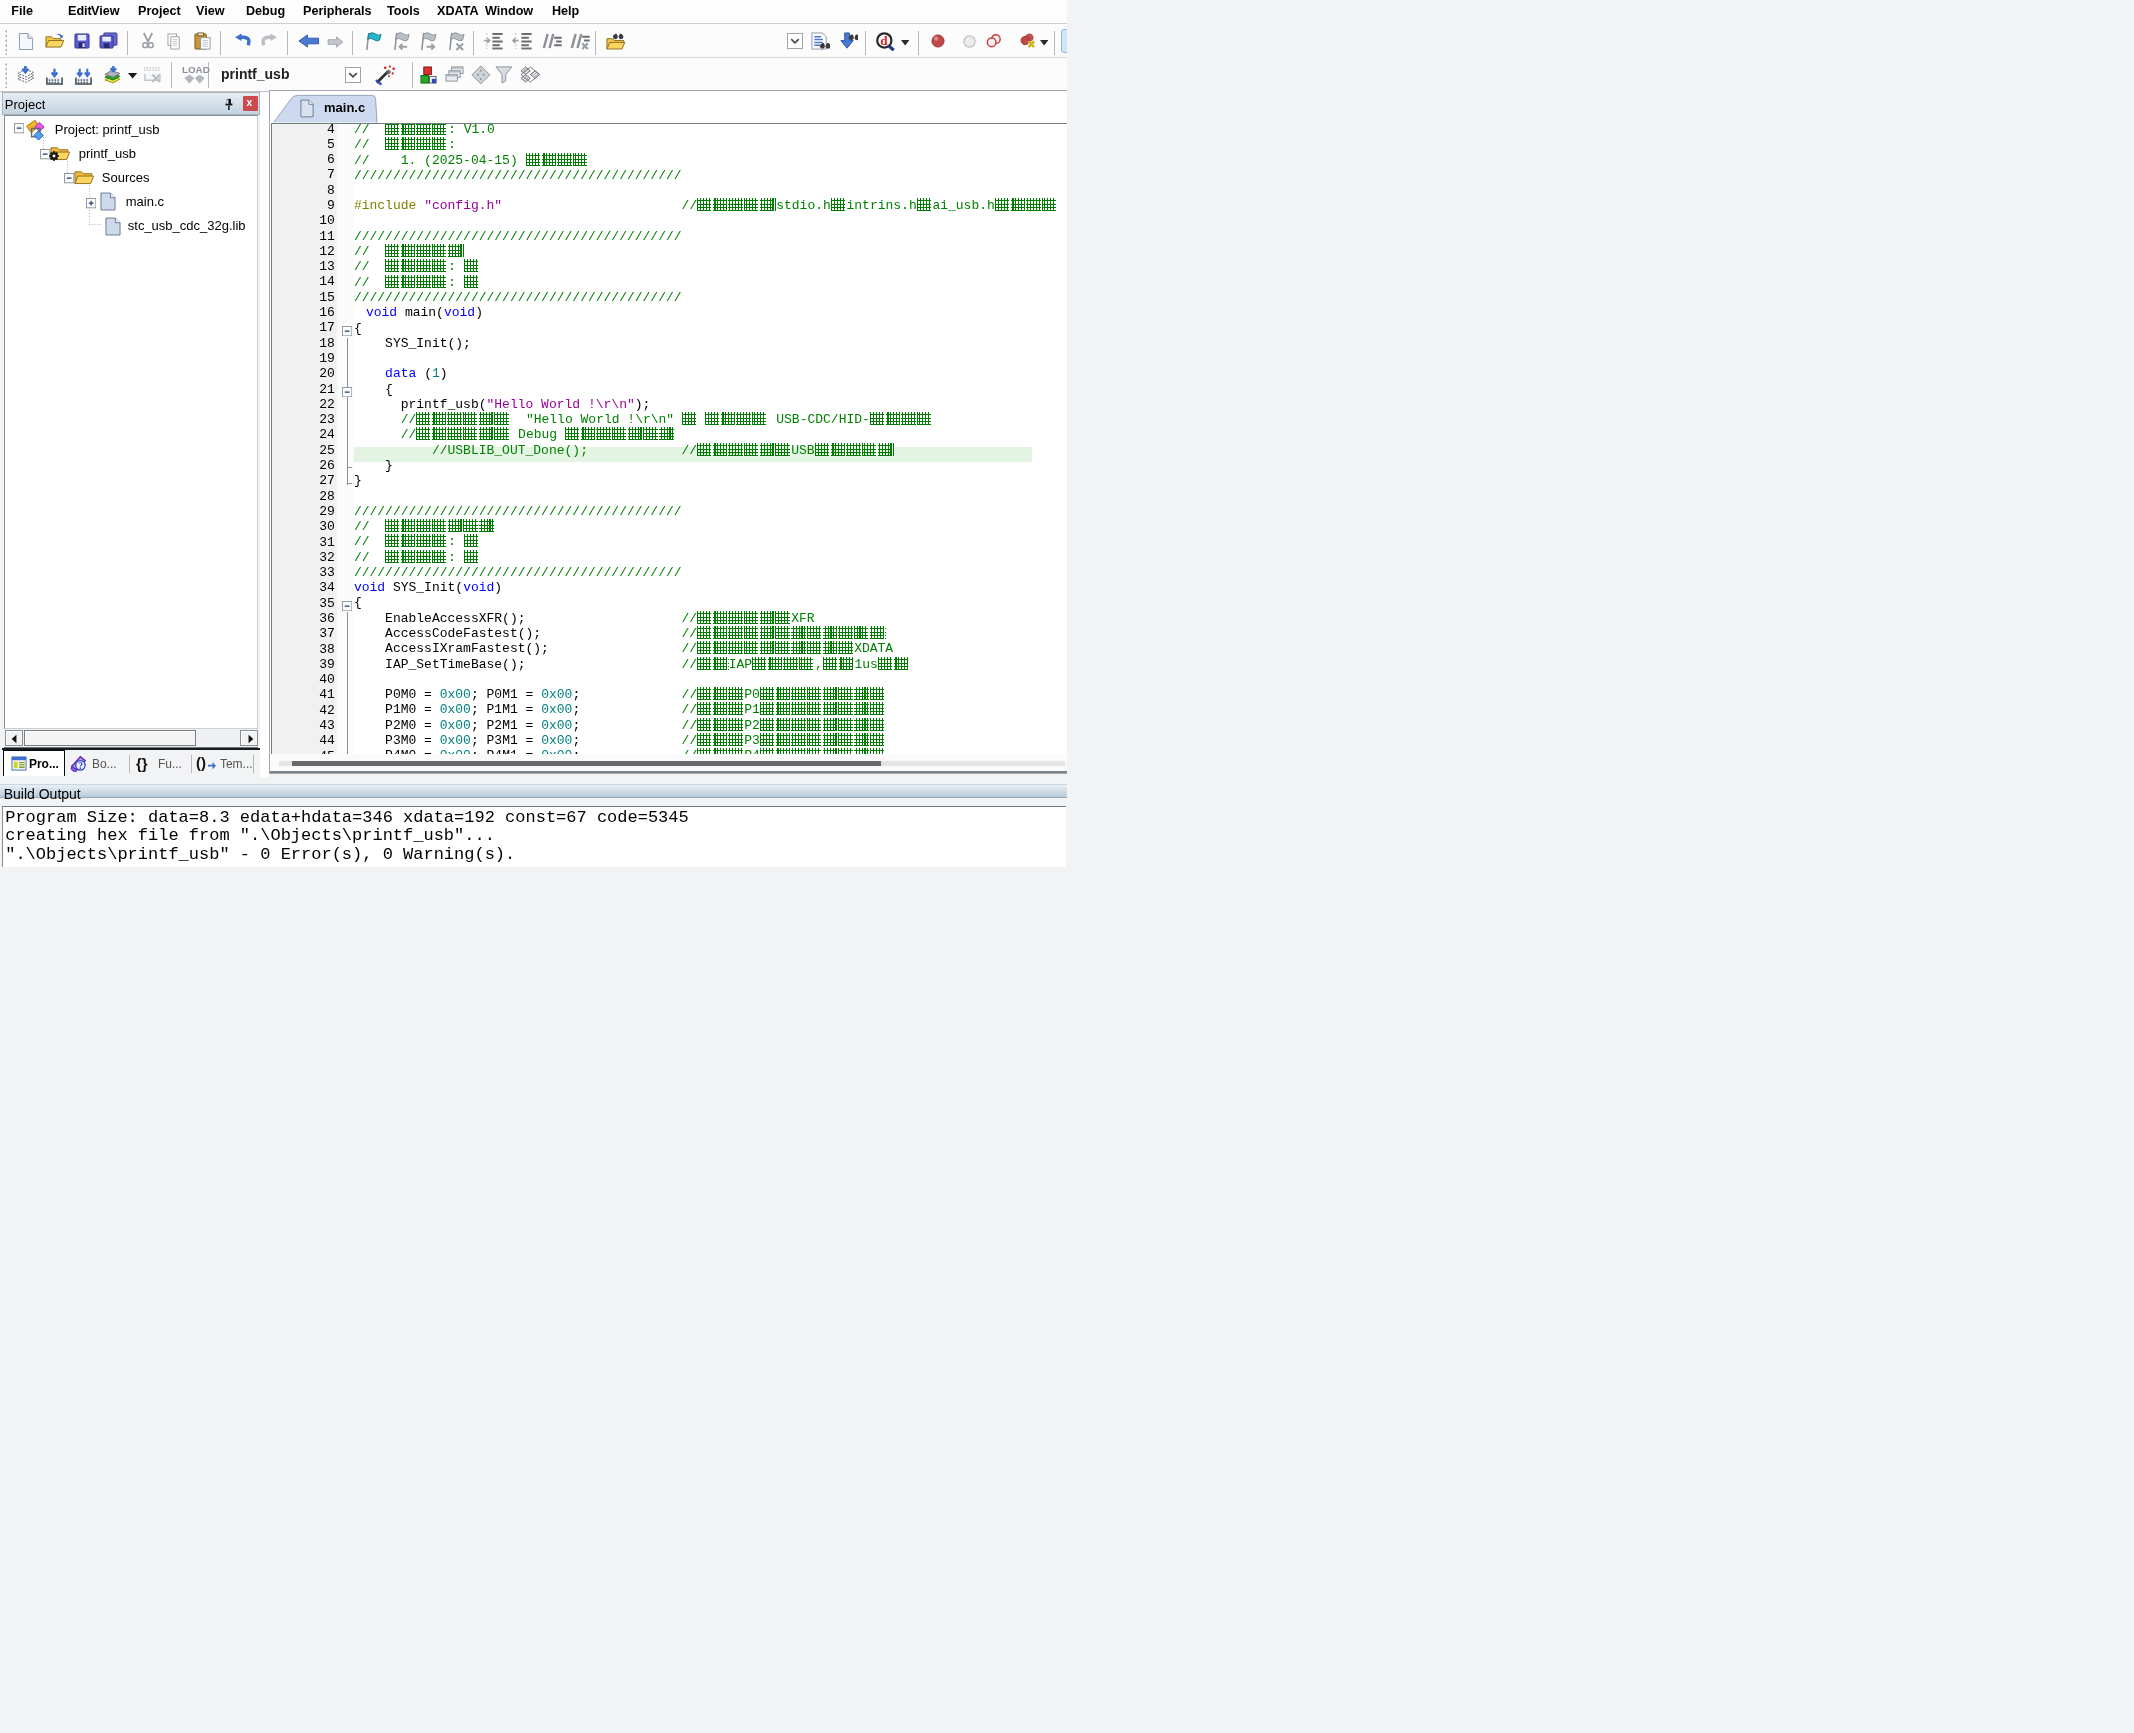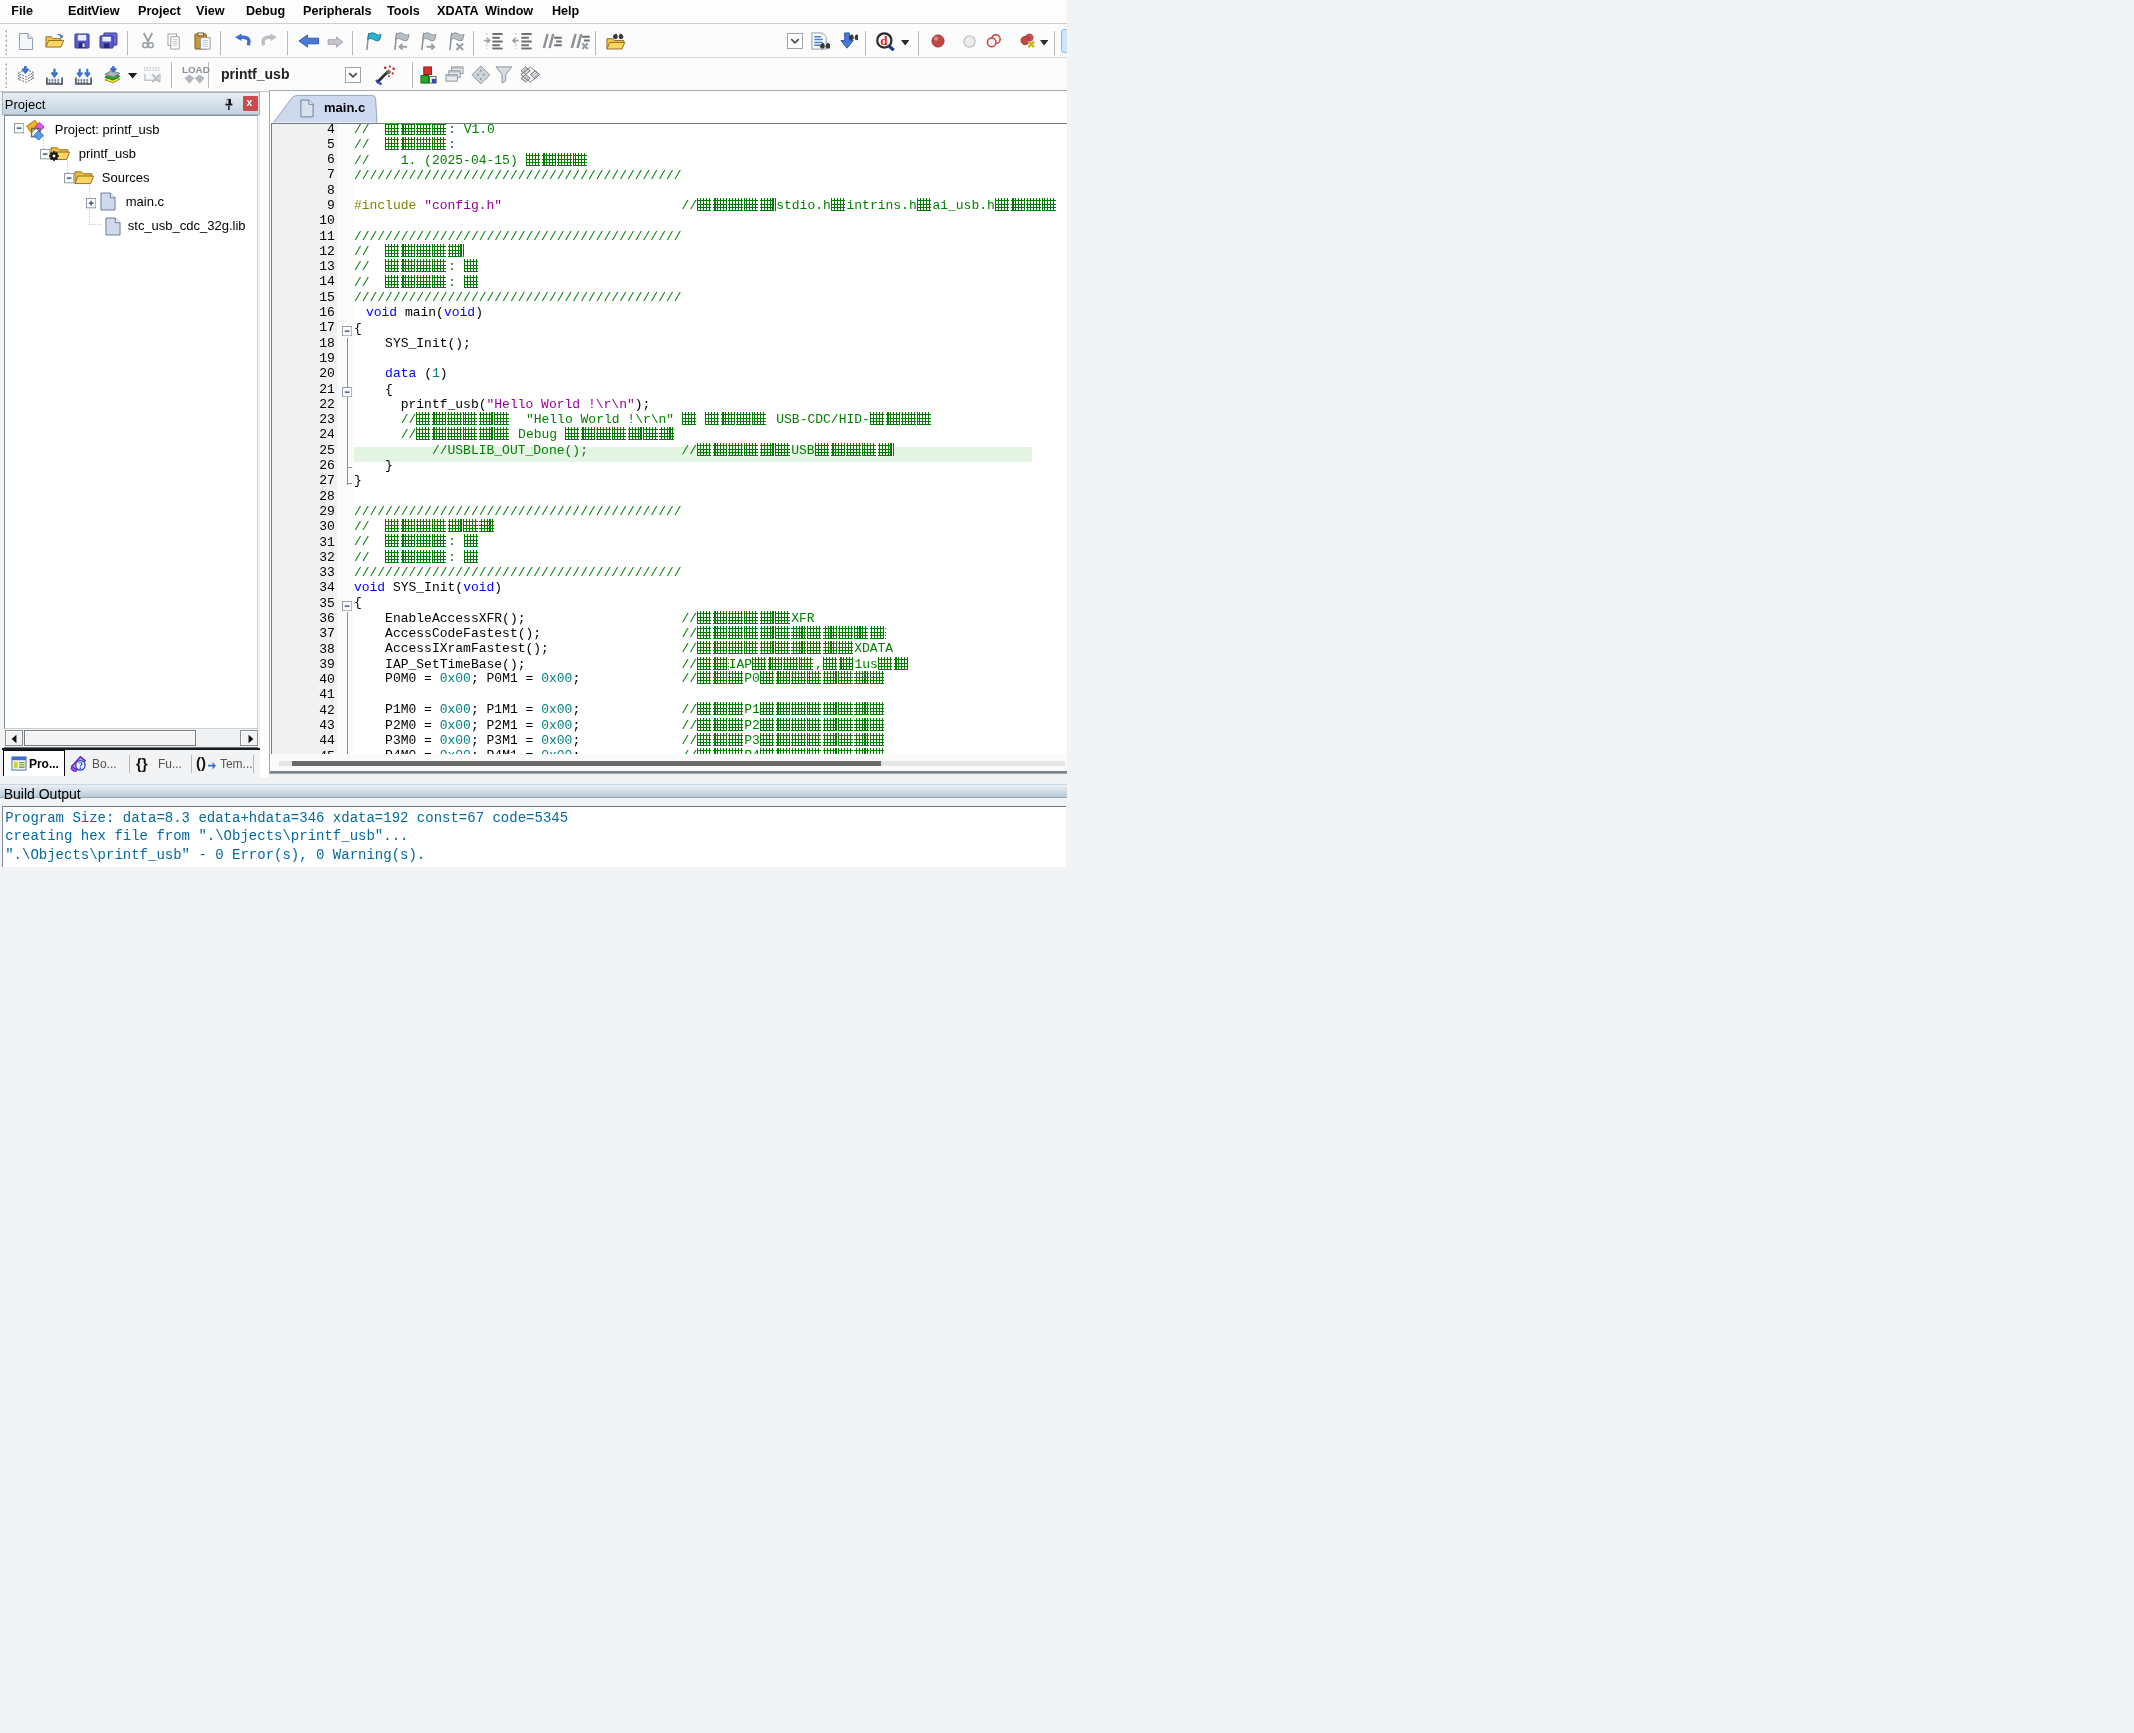--- a/index.html
+++ b/index.html
@@ -473,21 +473,21 @@
     <span class="abs" style="left:194px;top:3.7px;font-size:15px;font-weight:bold;color:#111">()</span>
     <svg width="9.4" height="8.4" viewBox="0 0 10 9" style="position:absolute;left:205px;top:11.2px">
       <path d="M1 4 h5 v-3 l3.5 4 -3.5 4 v-3 h-5z" fill="#3d6fd0"></path>
     </svg>
     <span class="abs" style="left:218px;top:6.6px">Tem...</span>
   </div>
 <div class="abs" style="left:0;top:784px;width:1067px;height:14px;background:linear-gradient(#e9eff5,#b9cbd9);border-top:0.9px solid #cdd5dd;border-bottom:1.4px solid #98a7b4">
     <span style="position:absolute;left:3.7px;top:0.9px;font-size:14px;color:#000">Build Output</span>
   </div>
 <div class="abs" style="left:1.9px;top:806px;width:1064px;height:61px;background:#fff;border-top:1.9px solid #6f7880;border-left:0.9px solid #828d98;overflow:hidden">
-    <pre style="position:absolute;left:2.3px;top:1.9px;font-size:14px;line-height:18.4px;color:#0369a1">Program Size: data=8.3 edata+hdata=346 xdata=192 const=67 code=5345
+    <pre style="position:absolute;left:2.3px;top:1.9px;font-size:17px;line-height:18.4px;color:#000000">Program Size: data=8.3 edata+hdata=346 xdata=192 const=67 code=5345
 creating hex file from ".\Objects\printf_usb"...
 ".\Objects\printf_usb" - 0 Error(s), 0 Warning(s).</pre>
   </div>
 <div class="abs" style="left:269px;top:90px;width:798px;height:684px;background:#fff;border:0.9px solid #a2a8ae;border-right:none">
     <svg width="106" height="29" viewBox="0 0 113 31" style="position:absolute;left:3.3px;top:3.3px">
       <path d="M0.5 30.5 L19 5.5 Q21 1.5 26 1.5 L105.5 1.5 Q109 1.5 109.5 5 L111 30.5" fill="#ccd9ee" stroke="#8fa0b8"></path>
     </svg>
     <div style="position:absolute;left:30px;top:7.5px;line-height:0"><svg width="14" height="19" viewBox="0 0 15 20" style="">
         <defs>
           <pattern id="dh2" width="3" height="3" patternUnits="userSpaceOnUse">
@@ -593,21 +593,21 @@
         <div style="position:absolute;left:0;top:412px;white-space:pre"><span class="c">//  </span><i class="hz" style="width:63px"></i><span class="c">: </span><i class="hz" style="width:15.7px"></i></div>
         <div style="position:absolute;left:0;top:428px;white-space:pre"><span class="c">//  </span><i class="hz" style="width:63px"></i><span class="c">: </span><i class="hz" style="width:15.7px"></i></div>
         <div style="position:absolute;left:0;top:443px;white-space:pre"><span class="c">//////////////////////////////////////////</span></div>
         <div style="position:absolute;left:0;top:458px;white-space:pre"><span class="k">void</span><span class="t"> SYS_Init(</span><span class="k">void</span><span class="t">)</span></div>
         <div style="position:absolute;left:0;top:473px;white-space:pre"><span class="t">{</span></div>
         <div style="position:absolute;left:0;top:489px;white-space:pre"><span class="t">    EnableAccessXFR();                    </span><span class="c">//</span><i class="hz" style="width:94px"></i><span class="c">XFR</span></div>
         <div style="position:absolute;left:0;top:504px;white-space:pre"><span class="t">    AccessCodeFastest();                  </span><span class="c">//</span><i class="hz" style="width:189px"></i></div>
         <div style="position:absolute;left:0;top:519px;white-space:pre"><span class="t">    AccessIXramFastest();                 </span><span class="c">//</span><i class="hz" style="width:157px"></i><span class="c">XDATA</span></div>
         <div style="position:absolute;left:0;top:535px;white-space:pre"><span class="t">    IAP_SetTimeBase();                    </span><span class="c">//</span><i class="hz" style="width:31.5px"></i><span class="c">IAP</span><i class="hz" style="width:63px"></i><span class="c">,</span><i class="hz" style="width:31.5px"></i><span class="c">1us</span><i class="hz" style="width:31.5px"></i></div>
         <div style="position:absolute;left:0;top:550px;white-space:pre"></div>
-        <div style="position:absolute;left:0;top:549px;white-space:pre"><span class="t">    P0M0 = </span><span class="n">0x00</span><span class="t">; P0M1 = </span><span class="n">0x00</span><span class="t">;             </span><span class="c">//</span><i class="hz" style="width:47px"></i><span class="c">P0</span><i class="hz" style="width:126px"></i></div>
+        <div style="position:absolute;left:0;top:565px;white-space:pre"><span class="t">    P0M0 = </span><span class="n">0x00</span><span class="t">; P0M1 = </span><span class="n">0x00</span><span class="t">;             </span><span class="c">//</span><i class="hz" style="width:47px"></i><span class="c">P0</span><i class="hz" style="width:126px"></i></div>
         <div style="position:absolute;left:0;top:580px;white-space:pre"><span class="t">    P1M0 = </span><span class="n">0x00</span><span class="t">; P1M1 = </span><span class="n">0x00</span><span class="t">;             </span><span class="c">//</span><i class="hz" style="width:47px"></i><span class="c">P1</span><i class="hz" style="width:126px"></i></div>
         <div style="position:absolute;left:0;top:596px;white-space:pre"><span class="t">    P2M0 = </span><span class="n">0x00</span><span class="t">; P2M1 = </span><span class="n">0x00</span><span class="t">;             </span><span class="c">//</span><i class="hz" style="width:47px"></i><span class="c">P2</span><i class="hz" style="width:126px"></i></div>
         <div style="position:absolute;left:0;top:611px;white-space:pre"><span class="t">    P3M0 = </span><span class="n">0x00</span><span class="t">; P3M1 = </span><span class="n">0x00</span><span class="t">;             </span><span class="c">//</span><i class="hz" style="width:47px"></i><span class="c">P3</span><i class="hz" style="width:126px"></i></div>
         <div style="position:absolute;left:0;top:626px;white-space:pre"><span class="t">    P4M0 = </span><span class="n">0x00</span><span class="t">; P4M1 = </span><span class="n">0x00</span><span class="t">;             </span><span class="c">//</span><i class="hz" style="width:47px"></i><span class="c">P4</span><i class="hz" style="width:126px"></i></div>
       </div>
     </div>
     <div class="abs" style="left:0.9px;top:663px;right:0;height:17px;background:#fafafa"></div>
     <div class="abs" style="left:9.4px;top:670px;right:1.9px;height:4.7px;background:#e4e4e4"></div>
     <div class="abs" style="left:21.5px;top:670px;width:589px;height:4.7px;background:#6a6a6a"></div>
     <div class="abs" style="left:0;top:680px;right:0;height:2.3px;background:#7a838a"></div>

